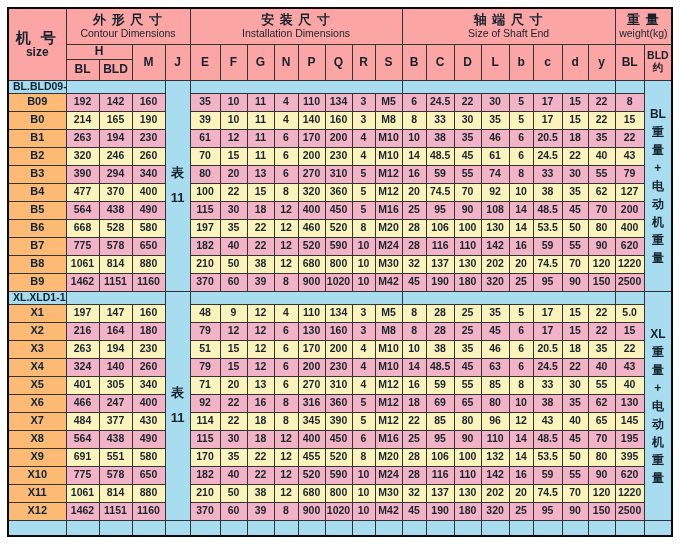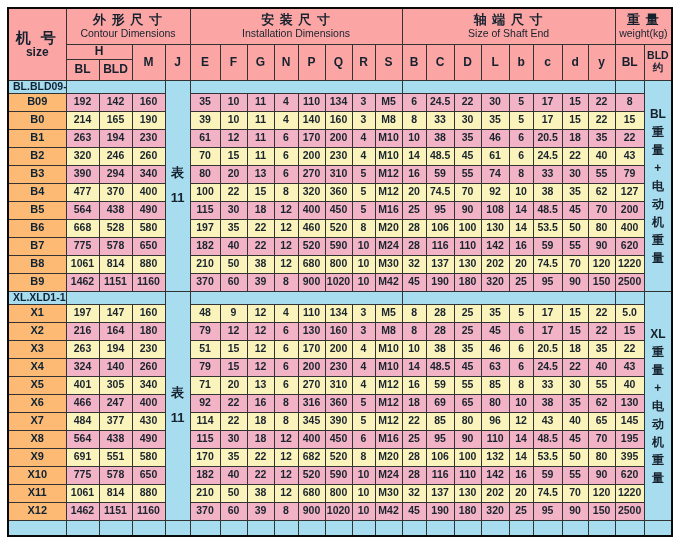--- a/index.html
+++ b/index.html
@@ -615,21 +615,21 @@
         </tr>
         <tr>
           <td class="row-label">X9</td>
           <td class="num yellow">691</td>
           <td class="num yellow">551</td>
           <td class="num yellow">580</td>
           <td class="num yellow">170</td>
           <td class="num yellow">35</td>
           <td class="num yellow">22</td>
           <td class="num yellow">12</td>
-          <td class="num yellow">682</td>
+          <td class="num yellow">455</td>
           <td class="num yellow">520</td>
           <td class="num yellow">8</td>
           <td class="num yellow">M20</td>
           <td class="num yellow">28</td>
           <td class="num yellow">106</td>
           <td class="num yellow">100</td>
           <td class="num yellow">132</td>
           <td class="num yellow">14</td>
           <td class="num yellow">53.5</td>
           <td class="num yellow">50</td>

